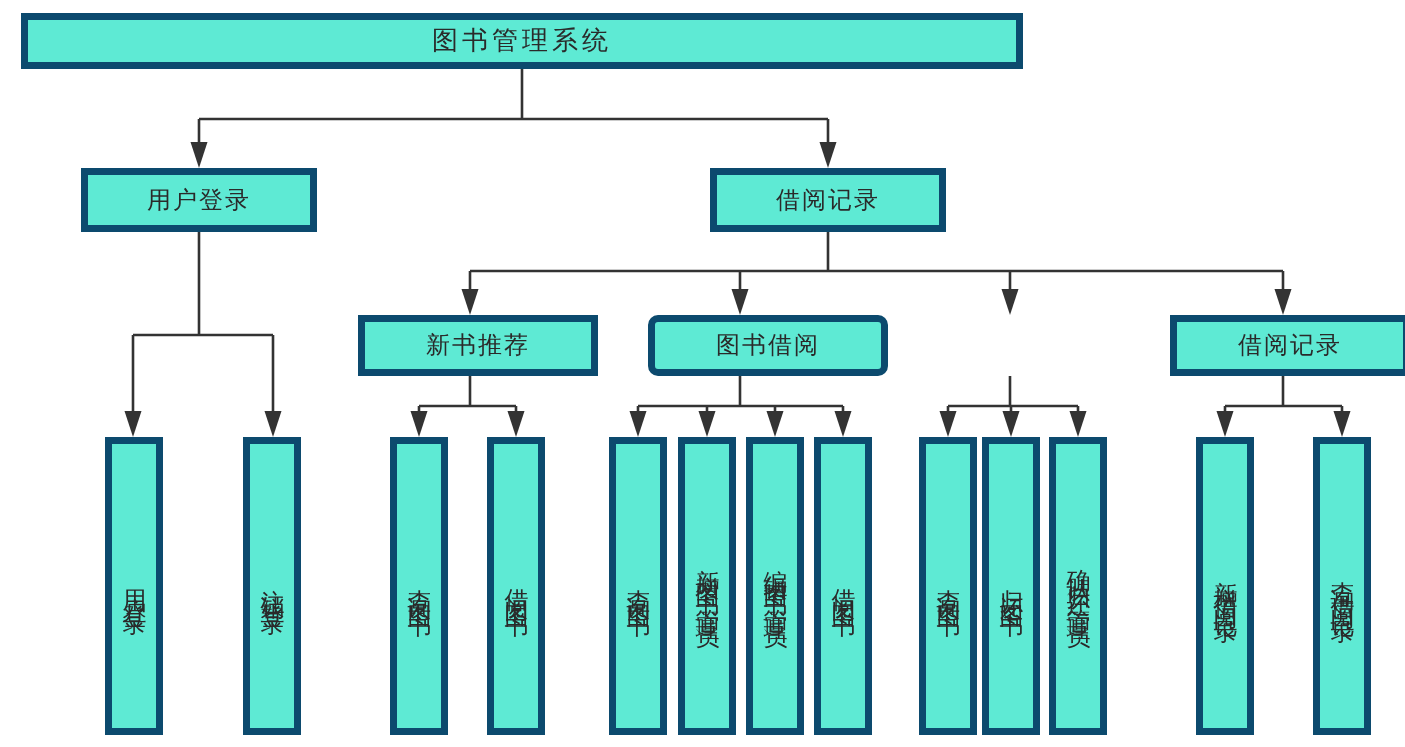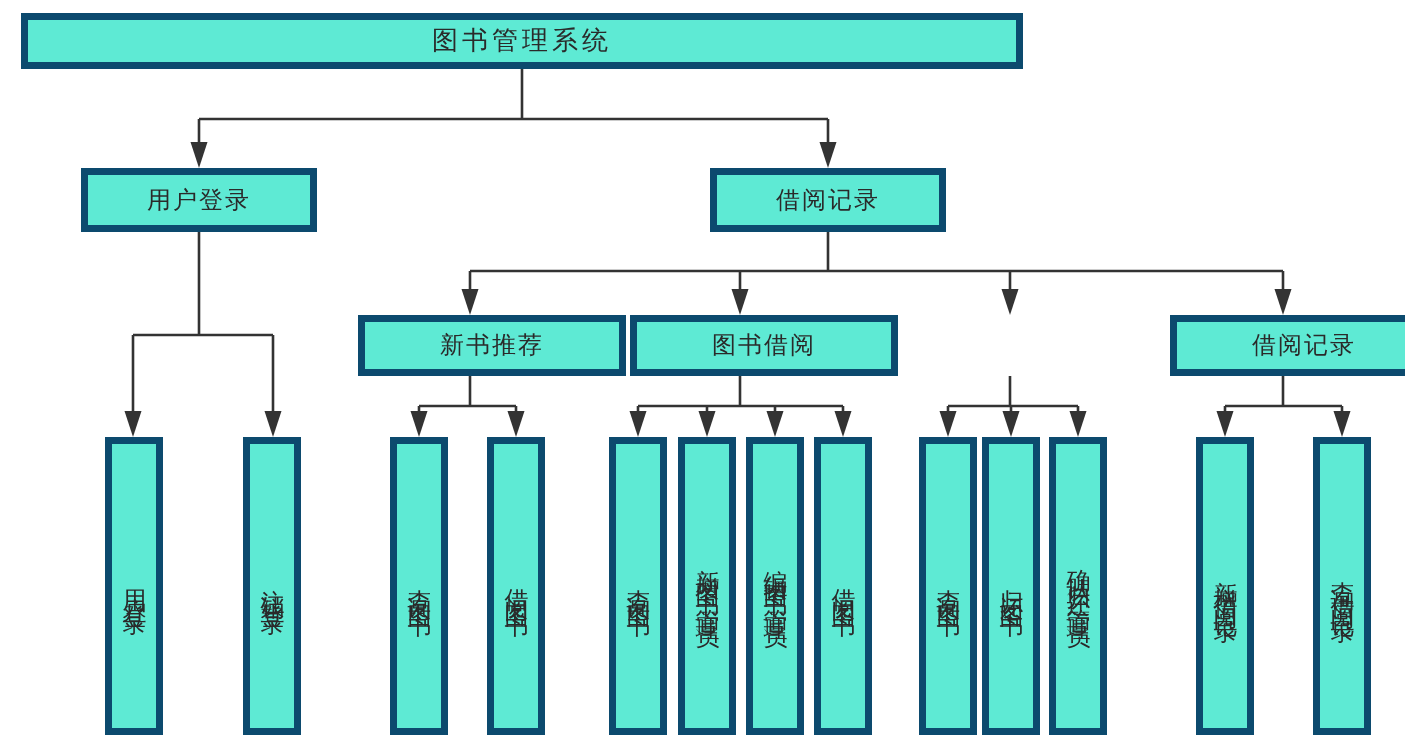--- a/index.html
+++ b/index.html
@@ -34,23 +34,23 @@
   }
   .root-box {
     left: 21px; top: 13px;
     width: 1002px; height: 56px;
     font-size: 26px;
     letter-spacing: 4px;
   }
   .lvl2-box { top: 168px; height: 64px; }
   .b-user-login  { left: 81px;  width: 236px; }
   .b-book-mgmt   { left: 710px; width: 236px; }
-  .lvl3-box { top: 315px; height: 61px; width: 268px; }
+  .lvl3-box { top: 315px; height: 61px; width: 240px; }
   .m-newbook { left: 358px;  }
-  .m-borrow  { left: 630px;  }
+  .m-borrow  { left: 648px; border-radius: 10px;  }
   .m-current { left: 898px;  }
   .m-records { left: 1170px; }
   .leaf-box {
     top: 437px;
     width: 58px;
     height: 298px;
     writing-mode: vertical-rl;
     letter-spacing: 8px;
     font-size: 24px;
   }

